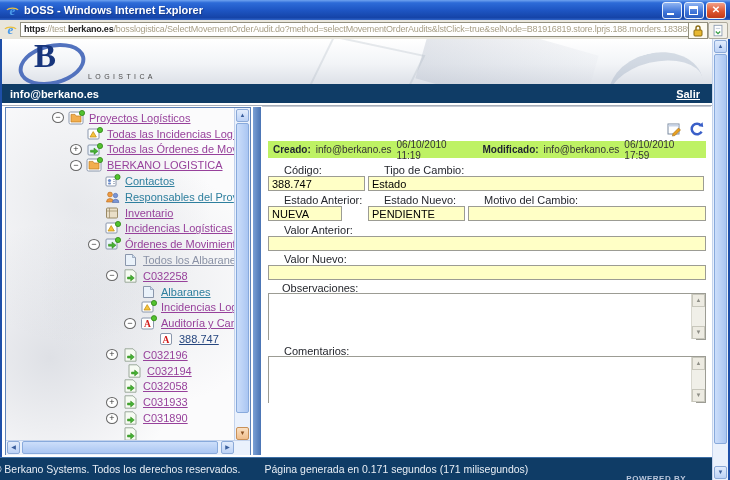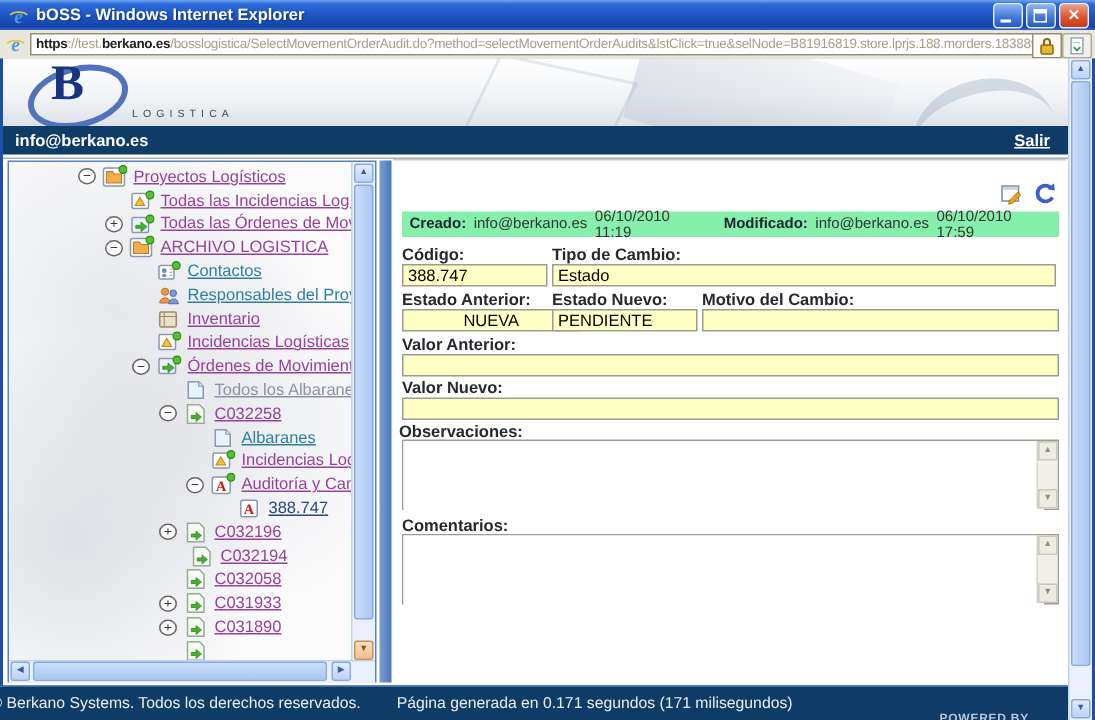--- a/index.html
+++ b/index.html
@@ -90,25 +90,25 @@
   .hscroll .sb-thumb{background:linear-gradient(180deg,#CCDEFA,#AAC6F2);}
   .splitter{position:absolute;left:253px;top:107px;width:8px;height:349px;
     background:linear-gradient(90deg,#7AA0D4,#4A74B4);cursor:col-resize;}
   
   .main-panel{position:absolute;left:262px;top:106px;width:449px;height:350px;background:#fff;
     border-top:1px solid #C6CBD4;box-sizing:border-box;font-size:11px;}
   .panel-titlebar{position:absolute;left:6px;top:14px;width:399px;height:17px;background:#134672;
     color:#fff;font-weight:bold;line-height:17px;padding-left:6px;box-sizing:border-box;}
   .pico{position:absolute;width:17px;height:16px;cursor:pointer;}
   .pico svg{width:17px;height:16px;display:block;}
-  .meta-row{position:absolute;left:6px;top:34px;width:438px;height:17px;background:#86efac;
+  .meta-row{position:absolute;left:6px;top:34px;width:438px;height:17px;background:#bef264;
     display:flex;align-items:center;gap:5px;font-size:10px;color:#333;padding:0 5px;box-sizing:border-box;}
   .meta-row b{color:#1E2430;}
   .meta-spacer{margin-left:auto;}
-  .fld-label{position:absolute;font-size:11px;font-weight:bold;color:#26282E;white-space:nowrap;}
+  .fld-label{position:absolute;font-size:11px;font-weight:normal;color:#26282E;white-space:nowrap;margin-left:16px;}
   .fld-input{position:absolute;height:15px;background:#FFFFC6;border:1px solid #9C9C94;
     font-family:"Liberation Sans",sans-serif;font-size:11px;padding:0 3px;box-sizing:border-box;}
   .ta{position:absolute;background:#fff;border:1px solid #9C9C94;box-sizing:border-box;}
   .ta textarea{position:absolute;left:0;top:0;right:13px;bottom:0;width:calc(100% - 13px);height:100%;
     border:none;resize:none;font-family:"Liberation Sans",sans-serif;font-size:11px;outline:none;}
   .ta .rail{position:absolute;right:0;top:0;width:13px;bottom:0;background:#F0EFE8;border-left:1px solid #D8D7CE;}
   .ta .rb{position:absolute;right:0;width:13px;height:13px;background:#EDEBE2;border:1px solid #C8C7BC;
     box-sizing:border-box;font-size:6px;line-height:11px;text-align:center;color:#8E8E86;}
   .ta .rb.up{top:0;} .ta .rb.dn{bottom:0;}
   
@@ -217,21 +217,21 @@
         </div>
         <div class="tree-row" style="padding-left: 64px;">
           <span class="expander">−</span>
           <span class="ticon">
             <svg viewBox="0 0 17 16">
               <rect x="1" y="2" width="14" height="12" rx="1.5" fill="#fff" stroke="#8A97AC"></rect>
               <path d="M3 6 v-1.6 h4 l1 1.6 h5 v6 h-10 z" fill="#F2AE4E" stroke="#C07B1E" stroke-width="0.7"></path>
               <circle cx="14" cy="3" r="2.6" fill="#52C22E" stroke="#2F8714" stroke-width="0.8"></circle>
             </svg>
           </span>
-          <a class="lnk lnk-purple">ARCHIVO LOGISTICA</a>
+          <a class="lnk lnk-purple">BERKANO LOGISTICA</a>
         </div>
         <div class="tree-row" style="padding-left: 82px;">
           <span class="expander-spacer"></span>
           <span class="ticon">
             <svg viewBox="0 0 17 16">
               <rect x="2" y="4" width="10" height="9" rx="1" fill="#fff" stroke="#8A97AC"></rect>
               <circle cx="5.5" cy="7.5" r="1.6" fill="#6C8CC8"></circle>
               <rect x="4" y="9.6" width="3" height="2" rx="1" fill="#6C8CC8"></rect>
               <path d="M9 6.5 h2 M9 8.5 h2 M9 10.5 h2" stroke="#9AA6B8" stroke-width="0.8"></path>
               <circle cx="13.5" cy="4" r="2.6" fill="#52C22E" stroke="#2F8714" stroke-width="0.8"></circle>
@@ -445,21 +445,21 @@
     </div>
 
     <span class="fld-label" style="left:6px;top:57px;">Código:</span>
     <span class="fld-label" style="left:106px;top:57px;">Tipo de Cambio:</span>
     <input class="fld-input" style="left: 6px; top: 69px; width: 97px;" value="388.747">
     <input class="fld-input" style="left: 106px; top: 69px; width: 336px;" value="Estado">
 
     <span class="fld-label" style="left:6px;top:87px;">Estado Anterior:</span>
     <span class="fld-label" style="left:106px;top:87px;">Estado Nuevo:</span>
     <span class="fld-label" style="left:206px;top:87px;">Motivo del Cambio:</span>
-    <input class="fld-input" style="left: 6px; top: 99px; width: 119px; text-align: center;" value="NUEVA">
+    <input class="fld-input" style="left: 6px; top: 99px; width: 74px;" value="NUEVA">
     <input class="fld-input" style="left: 106px; top: 99px; width: 97px;" value="PENDIENTE">
     <input class="fld-input" style="left: 206px; top: 99px; width: 238px;" value="">
 
     <span class="fld-label" style="left:6px;top:117px;">Valor Anterior:</span>
     <input class="fld-input" style="left: 6px; top: 129px; width: 438px;" value="">
 
     <span class="fld-label" style="left:6px;top:146px;">Valor Nuevo:</span>
     <input class="fld-input" style="left: 6px; top: 158px; width: 438px;" value="">
 
     <span class="fld-label" style="left:4px;top:175px;">Observaciones:</span>

